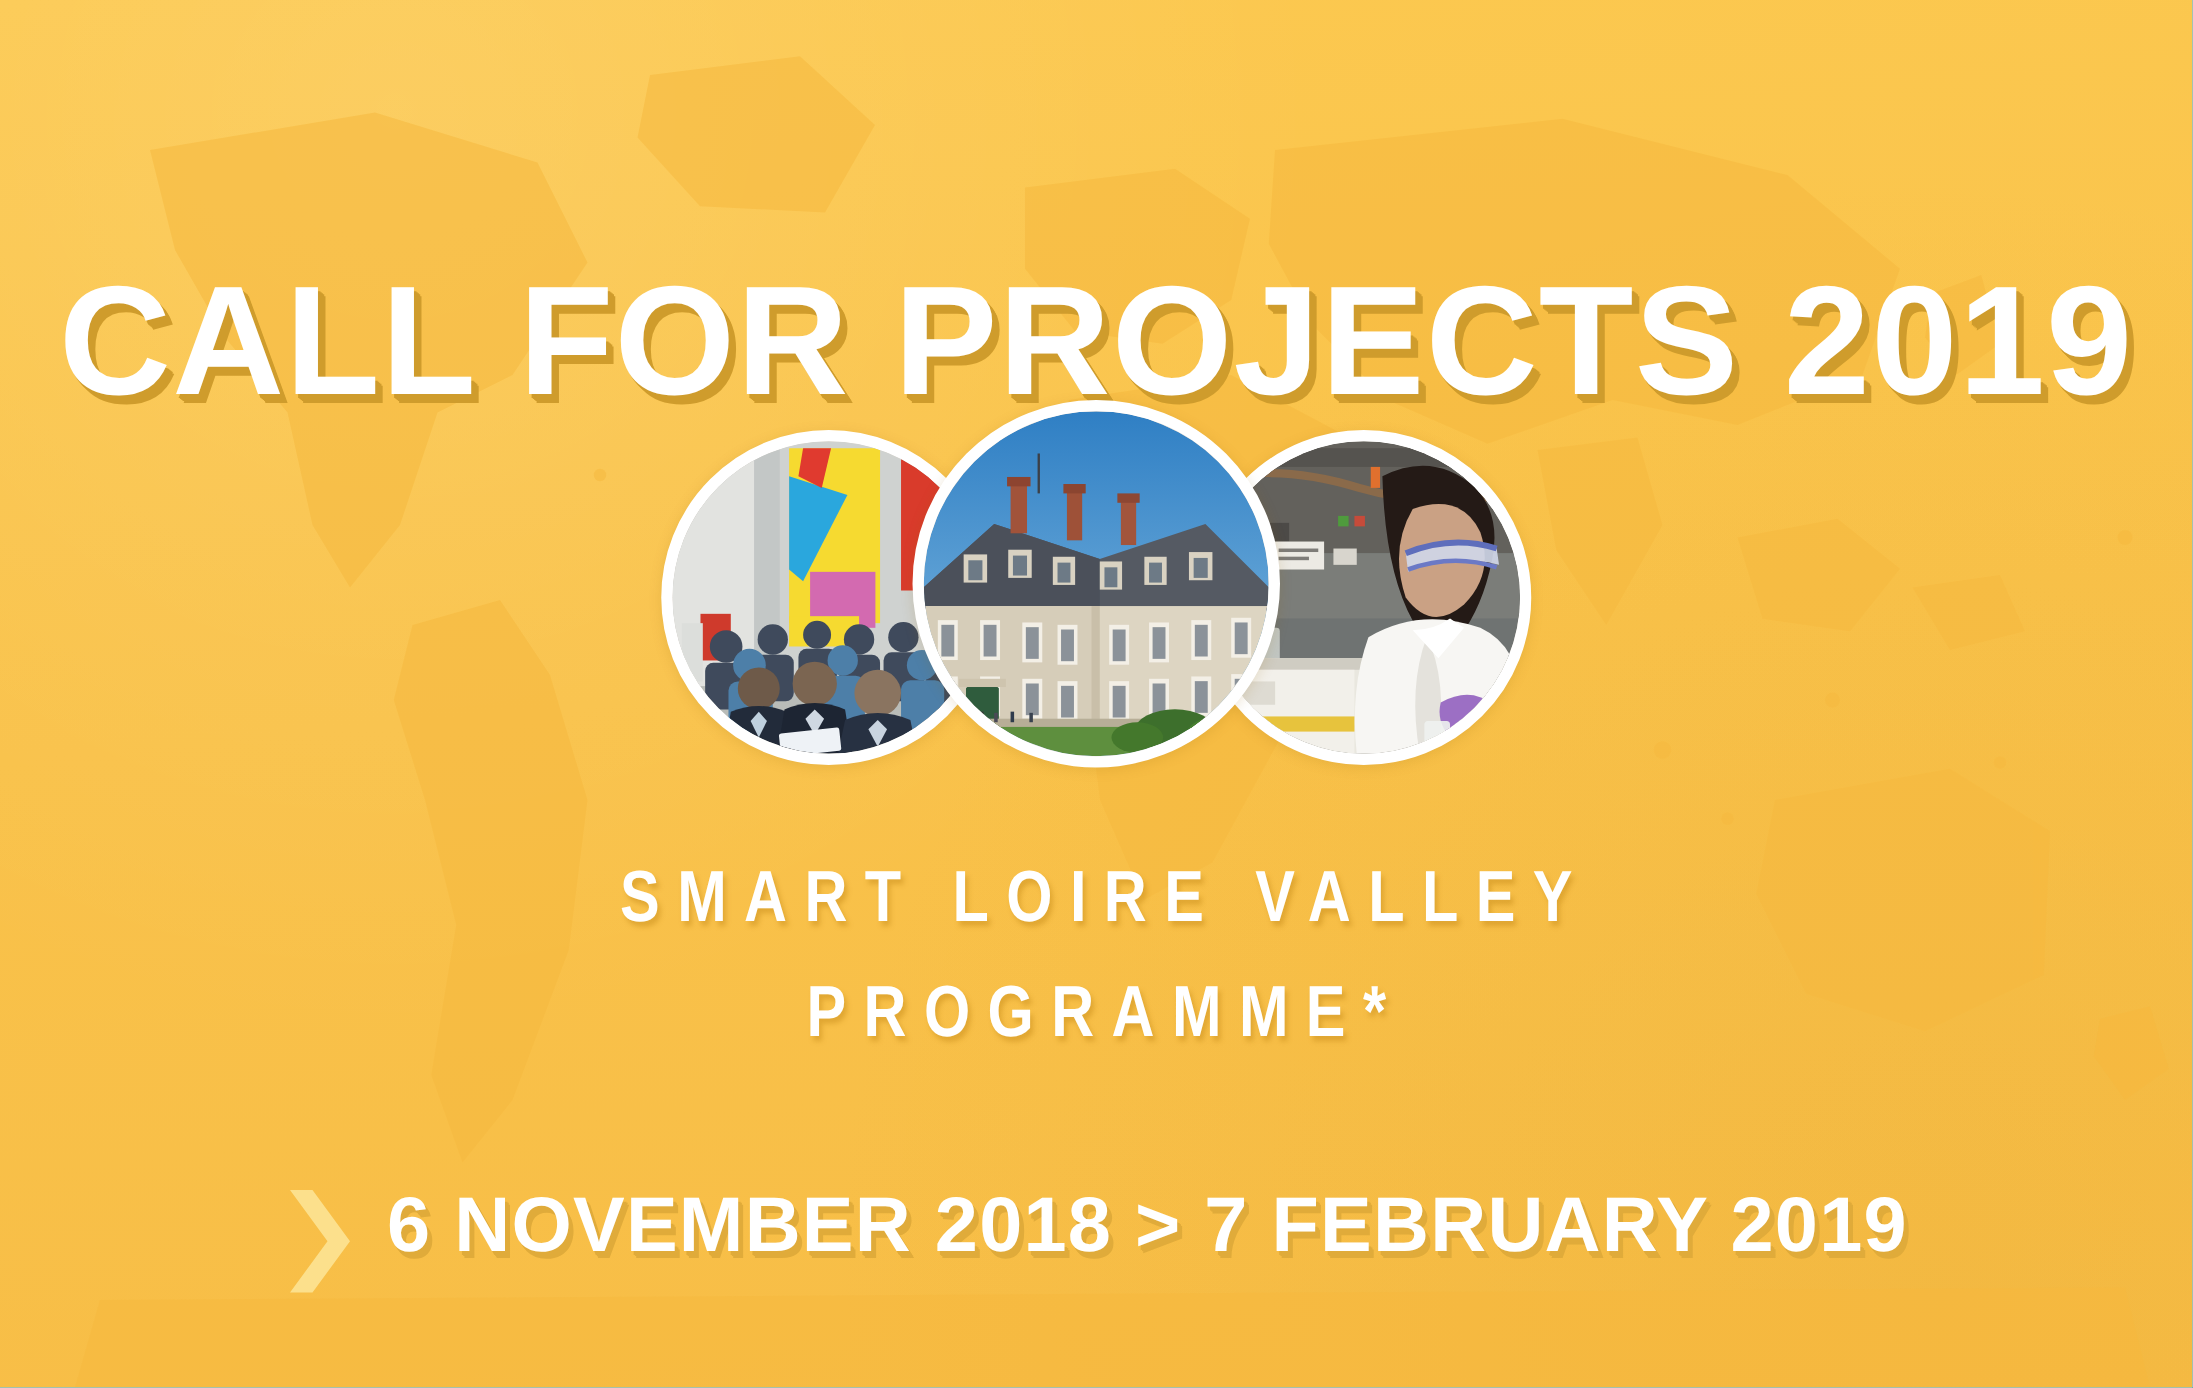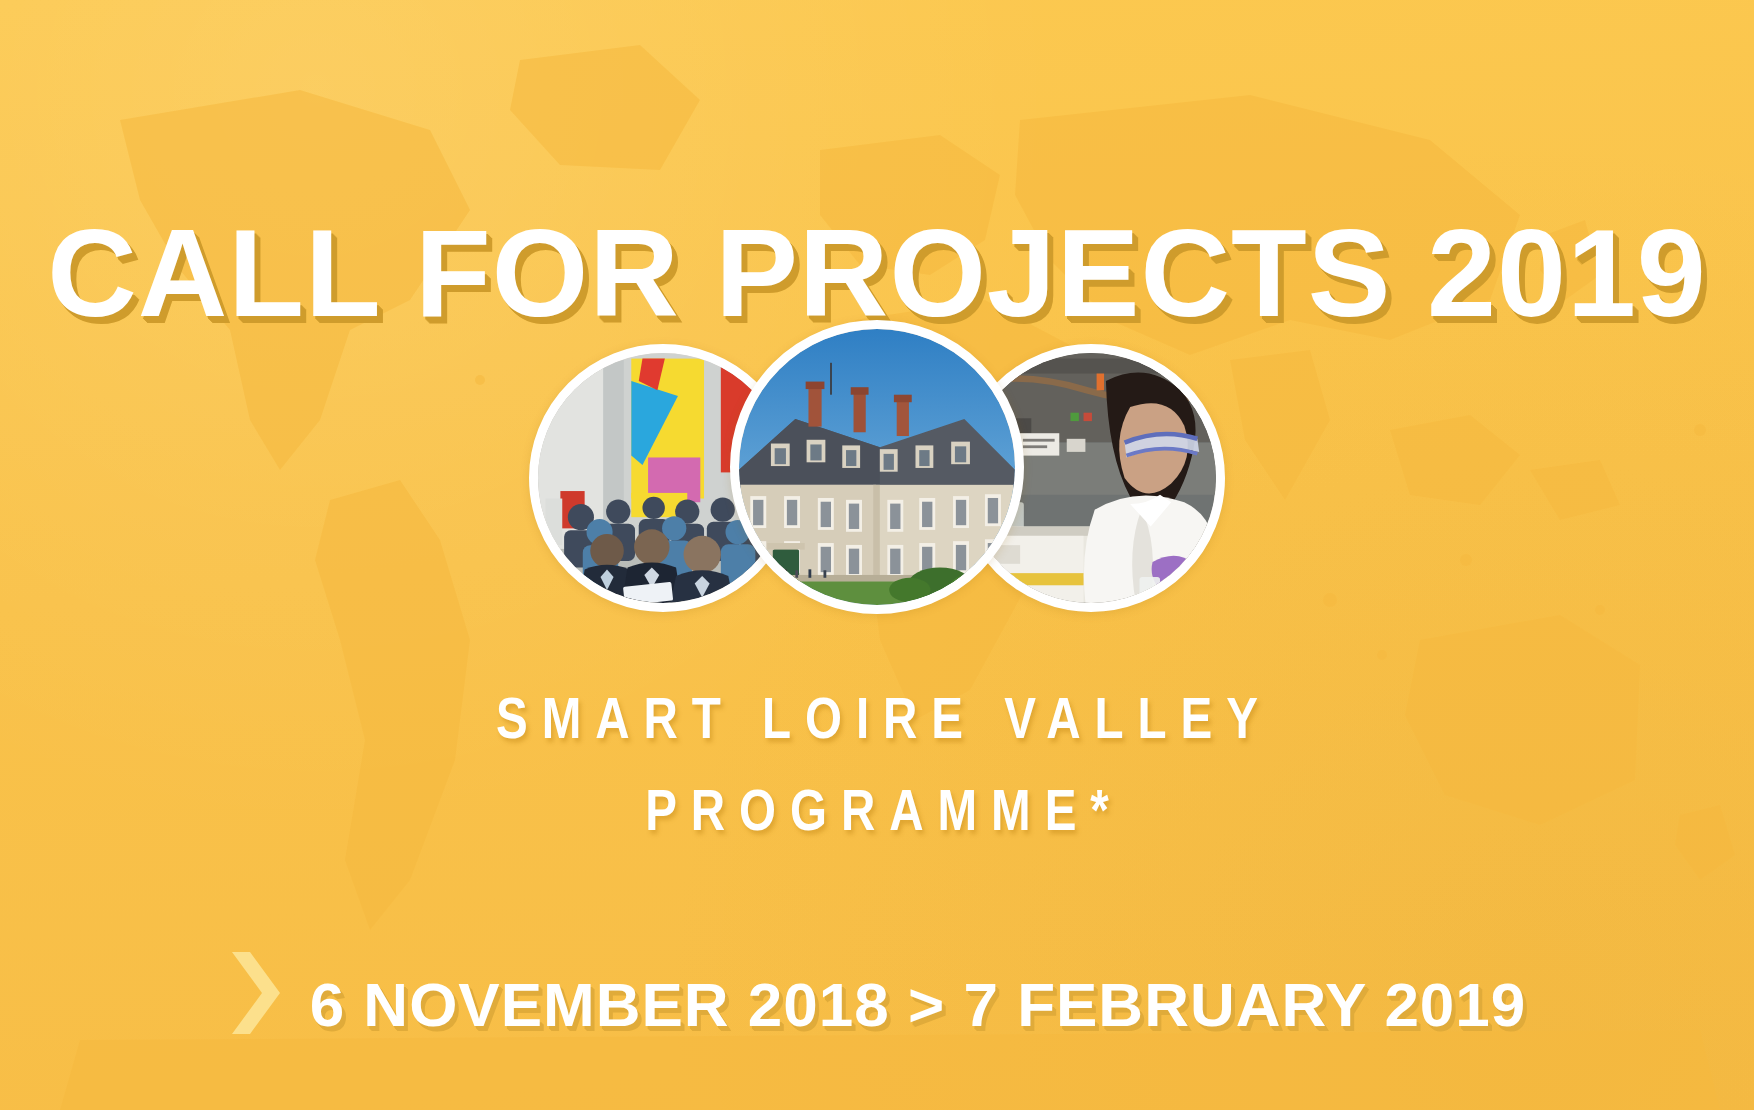--- a/index.html
+++ b/index.html
@@ -116,21 +116,21 @@
   }
   .programme-line { display: block; white-space: nowrap; }
 
   
   .date-row {
     position: absolute;
     top: 950px;
     left: 0;
     width: 100%;
     display: flex;
-    align-items: flex-end;
+    align-items: flex-start;
     justify-content: center;
     gap: 26px;
   }
   .chevron {
     width: 56px;
     height: 86px;
     flex: 0 0 auto;
     display: block;
   }
   .chevron svg { display: block; width: 100%; height: 100%; }

